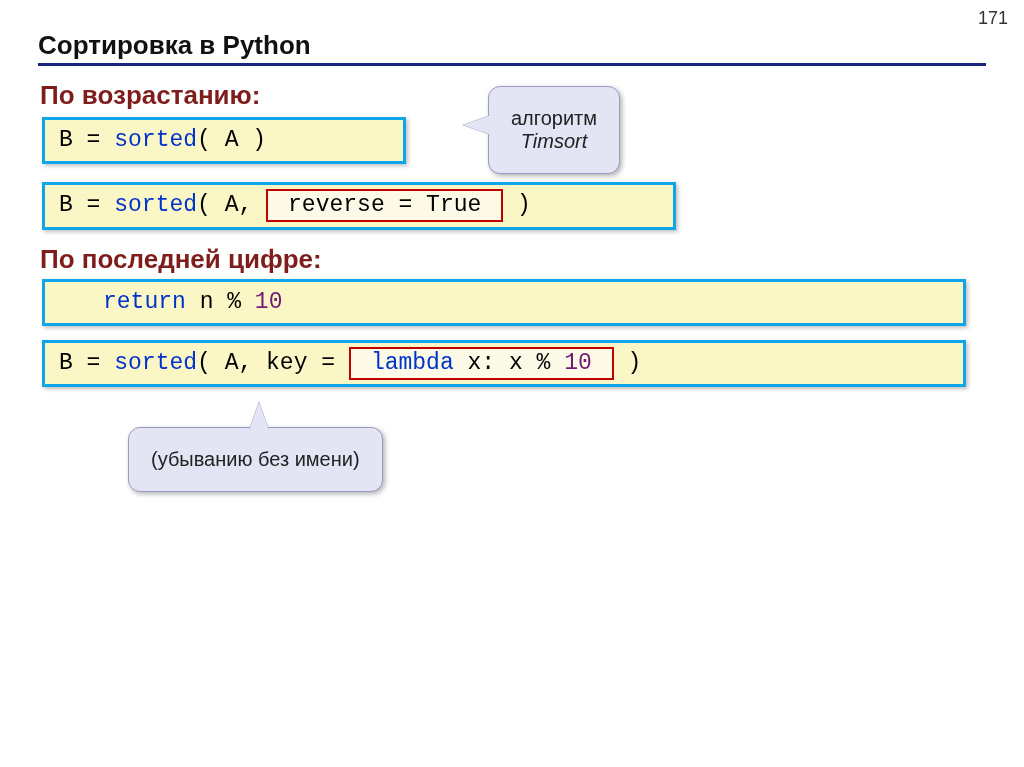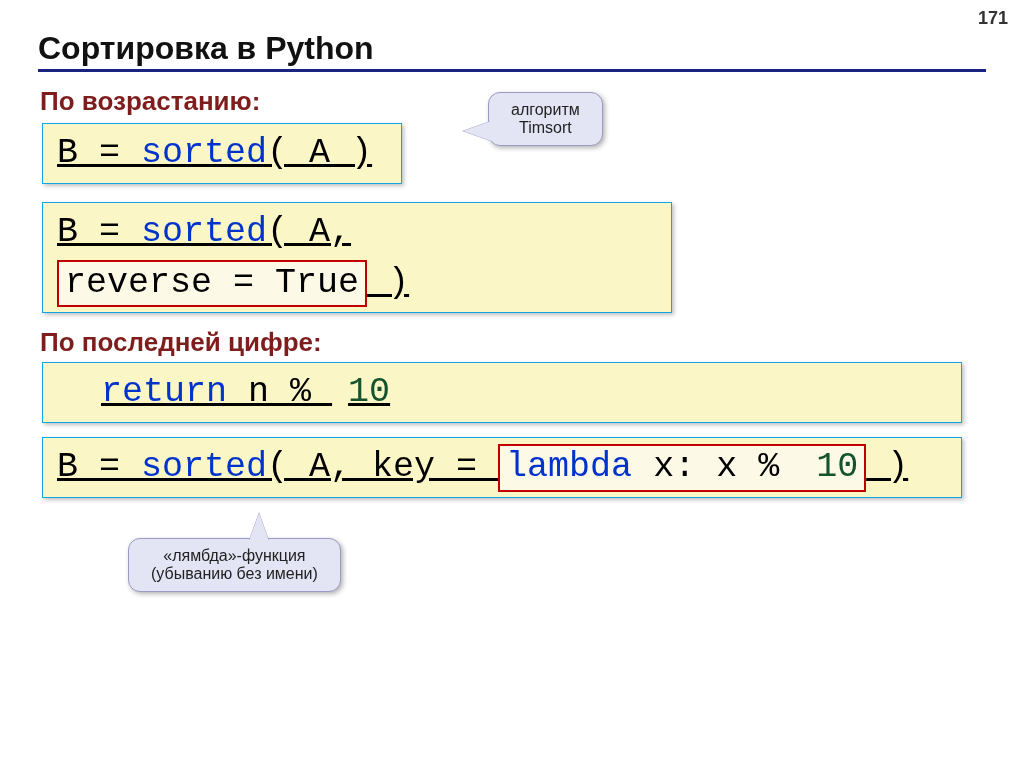--- a/index.html
+++ b/index.html
@@ -9,79 +9,79 @@
     height: 767px;
     font-family: Arial, Helvetica, sans-serif;
     background: #fff;
     position: relative;
   }
   .page-number {
     position: absolute;
     top: 8px;
     right: 16px;
     font-size: 18px;
-    font-weight: bold;
+    font-weight: normal;
     color: #333;
   }
   .content {
     padding: 30px 38px 0 38px;
   }
   h1 {
     margin: 0 0 2px 0;
-    font-size: 32px;
+    font-size: 26px;
     font-weight: bold;
     color: #111;
   }
   .hr {
     border: none;
     border-top: 3px solid #1a237e;
     margin: 0 0 14px 0;
   }
   .section-label {
     font-size: 26px;
     color: #7f1d1d;
     font-weight: bold;
     margin: 10px 0 2px 2px;
   }
   .code-box {
     background: #fbf6c6;
-    border: 1px solid #0ea5e9;
+    border: 3px solid #0ea5e9;
     box-shadow: 2px 2px 4px rgba(0,0,0,0.25);
     font-family: "Courier New", monospace;
-    font-size: 35px;
+    font-size: 23px;
     padding: 4px 14px;
     margin: 4px 4px 14px 4px;
     line-height: 1.45;
     position: relative;
-    text-decoration: underline;
   }
   .code-box.single {
     display: inline-block;
   }
   .kw-blue { color: #0033cc; }
-  .kw-num  { color: #14532d; margin-left: 16px; }
+  .kw-num  { color: #701a75; }
   .inner-highlight {
     display: inline-block;
     border: 2px solid #c00000;
     background: #fcfae6;
-    padding: 0 6px;
+    padding: 0 20px;
     line-height: 1.25;
   }
   .callout {
     position: absolute;
     background: #e3e4f4;
     border: 1px solid #9a9ac2;
     border-radius: 12px;
     box-shadow: 2px 2px 5px rgba(0,0,0,0.3);
-    padding: 8px 22px;
-    font-size: 16px;
+    padding: 20px 22px;
+    font-size: 20px;
     color: #222;
     text-align: center;
   }
   .callout .sub {
+    font-style: italic;
   }
   .callout-tail {
     position: absolute;
     width: 0; height: 0;
   }
   
   .tail-left {
     border-top: 10px solid transparent;
     border-bottom: 10px solid transparent;
     border-right: 28px solid #e3e4f4;
@@ -140,17 +140,16 @@
   </div>
 
   
   <div class="code-box" style="width:890px;">
     <span>B = </span><span class="kw-blue">sorted</span><span>( A, key = </span><span class="inner-highlight"><span class="kw-blue">lambda</span><span> x: x % </span><span class="kw-num">10</span></span><span> )</span>
   </div>
 
   
   <div class="callout" style="position:relative; display:inline-block; margin-left:90px; margin-top:26px;">
     <div class="callout-tail tail-up"></div>
-    <div>«лямбда»-функция</div>
     <div>(убыванию без имени)</div>
   </div>
 
 </div>
 
 </body></html>

